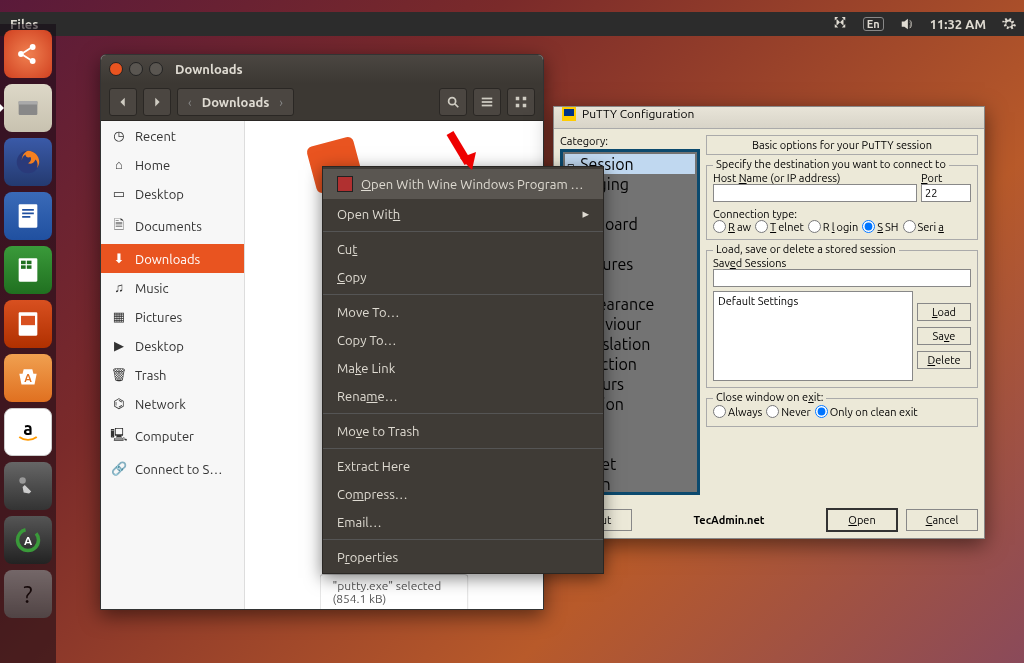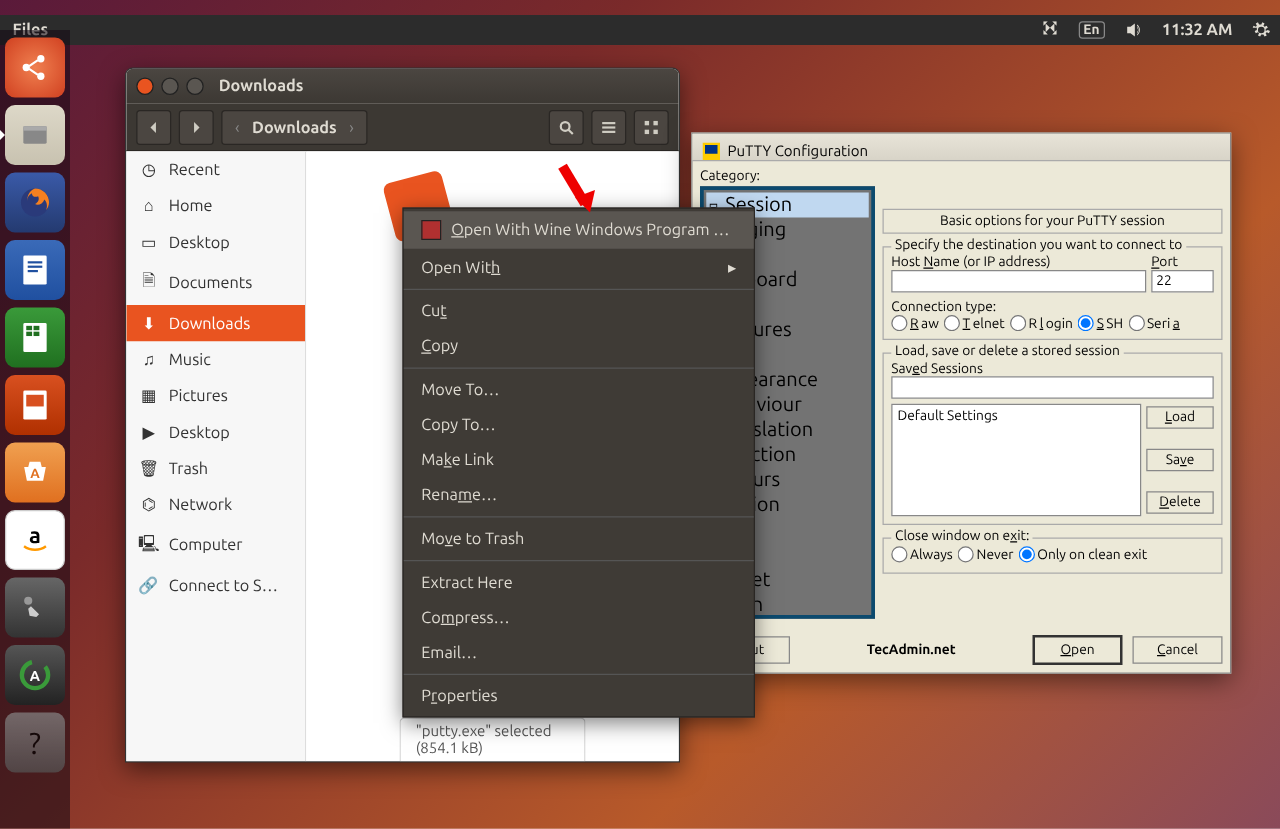--- a/index.html
+++ b/index.html
@@ -47,44 +47,44 @@
 .context-menu { position: absolute; left: 322px; top: 166px; width: 282px; background: #3f3b36; border: 1px solid #2a2724; box-shadow: 0 4px 16px rgba(0,0,0,0.5); font-size: 13px; color: #dfdbd2; padding: 2px 0; z-index: 50; }
 .cm-item { padding: 7px 14px; display: flex; align-items: center; gap: 8px; }
 .cm-item.highlight { background: #5a5651; }
 .cm-sep { height: 1px; background: #555; margin: 3px 0; }
 .cm-item .arrow { margin-left: auto; }
 .cm-icon { width: 16px; height: 16px; background: #b03030; border: 1px solid #222; flex-shrink: 0; }
 .red-arrow { position: absolute; left: 440px; top: 128px; z-index: 60; pointer-events: none; }
 
 
 .putty-window { position: absolute; left: 553px; top: 106px; width: 432px; height: 433px; background: #ece9d8; border: 1px solid #888; box-shadow: 0 6px 20px rgba(0,0,0,0.5); font-size: 11px; color: #000; display: flex; flex-direction: column; }
-.putty-title { height: 22px; background: linear-gradient(#e8e4d8, #d8d4c8); border-bottom: 1px solid #aaa; display: flex; align-items: flex-end; padding: 0 8px; font-size: 12px; }
+.putty-title { height: 22px; background: linear-gradient(#e8e4d8, #d8d4c8); border-bottom: 1px solid #aaa; display: flex; align-items: flex-start; padding: 0 8px; font-size: 12px; }
 .putty-title .ic { width: 14px; height: 14px; margin-right: 6px; display: inline-block; }
 .putty-body { flex: 1; display: flex; padding: 6px; gap: 6px; min-height: 0; }
 .putty-left { width: 140px; display: flex; flex-direction: column; }
 .putty-left .cat-label { margin-bottom: 2px; }
 .putty-tree { flex: 1; background: #737373; border: 3px solid #0c4a6e; overflow: hidden; font-size: 16px; padding: 2px; }
 .putty-tree .tn { padding: 1px 0 1px 14px; white-space: nowrap; position: relative; }
 .putty-tree .tn.root { padding-left: 2px; }
 .putty-tree .tn.root::before { content: "⊟"; margin-right: 2px; font-size: 9px; }
 .putty-tree .tn.sel { background: #c0d8f0; }
-.putty-right { flex: 1; display: flex; flex-direction: column; gap: 4px; margin-top: 32px; }
+.putty-right { flex: 1; display: flex; flex-direction: column; gap: 4px; }
 .group { border: 1px solid #aaa; padding: 6px; position: relative; margin-top: 6px; }
 .group .legend { position: absolute; top: -8px; left: 6px; background: #ece9d8; padding: 0 3px; font-size: 11px; }
 .putty-right .banner { text-align: center; border: 1px solid #aaa; padding: 3px; }
 .row { display: flex; gap: 4px; align-items: center; }
 .putty-input { background: #fff; border: 1px solid #888; height: 18px; padding: 0 3px; font-size: 11px; }
 .radio-row { display: flex; gap: 4px; flex-wrap: nowrap; font-size: 11px; }
 .radio-row label { display: flex; align-items: center; gap: 2px; }
 .radio-row input { margin: 0; }
 .sess-list { background: #fff; border: 1px solid #888; height: 90px; padding: 2px; }
 .sess-list .itm { padding: 1px 2px; }
 .putty-btn { background: #ece9d8; border: 1px solid #888; padding: 2px 0; font-size: 11px; width: 54px; text-align: center; }
 .putty-btn.wide { width: 64px; }
-.btn-col { display: flex; flex-direction: column; gap: 16px; }
+.btn-col { display: flex; flex-direction: column; gap: 6px; }
 .putty-footer { display: flex; align-items: center; padding: 6px; gap: 8px; border-top: 1px solid #ccc0; }
 .putty-footer .spacer { flex: 1; text-align: center; font-weight: bold; }
 .putty-footer .putty-btn { width: 72px; padding: 4px 0; }
 u { text-decoration: underline; }
 </style>
 </head>
 <body>
 
 <div class="top-panel">
   <div class="app-name">Files</div>

